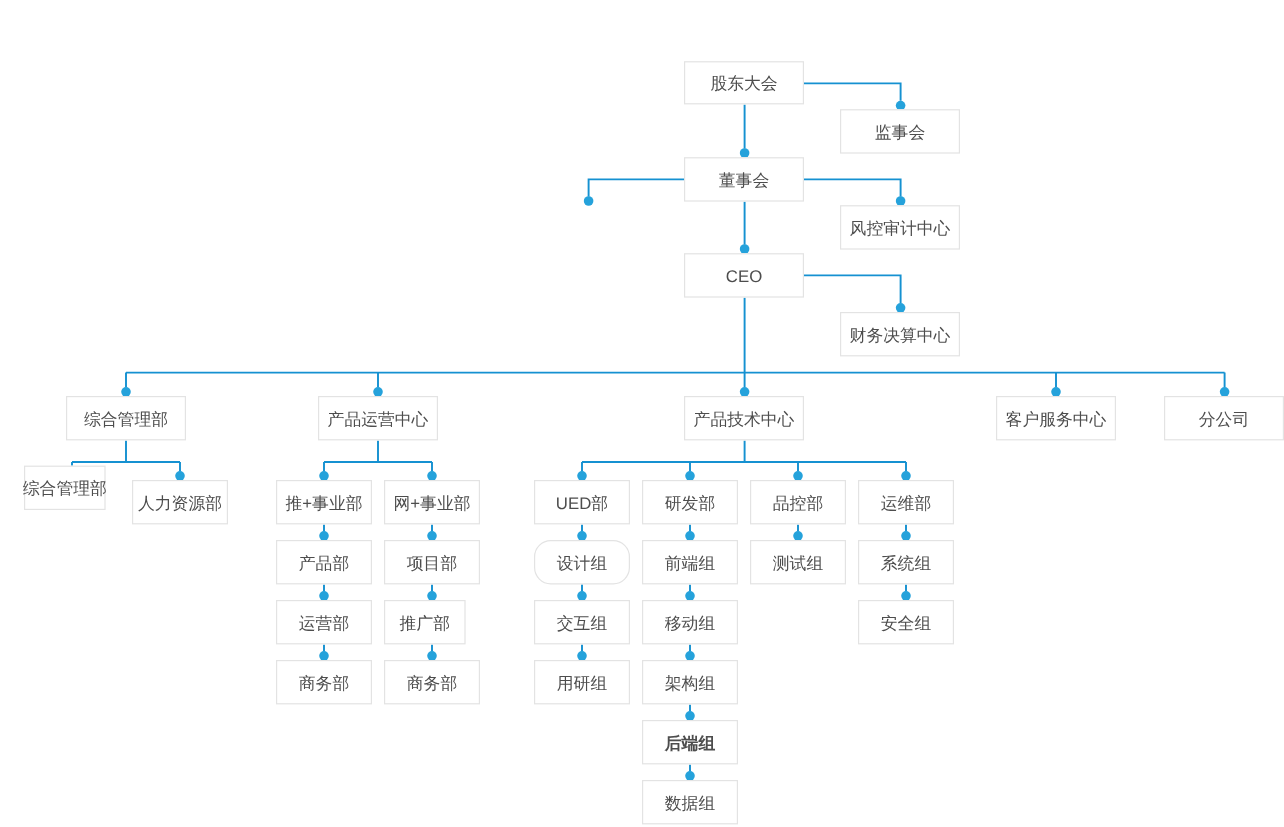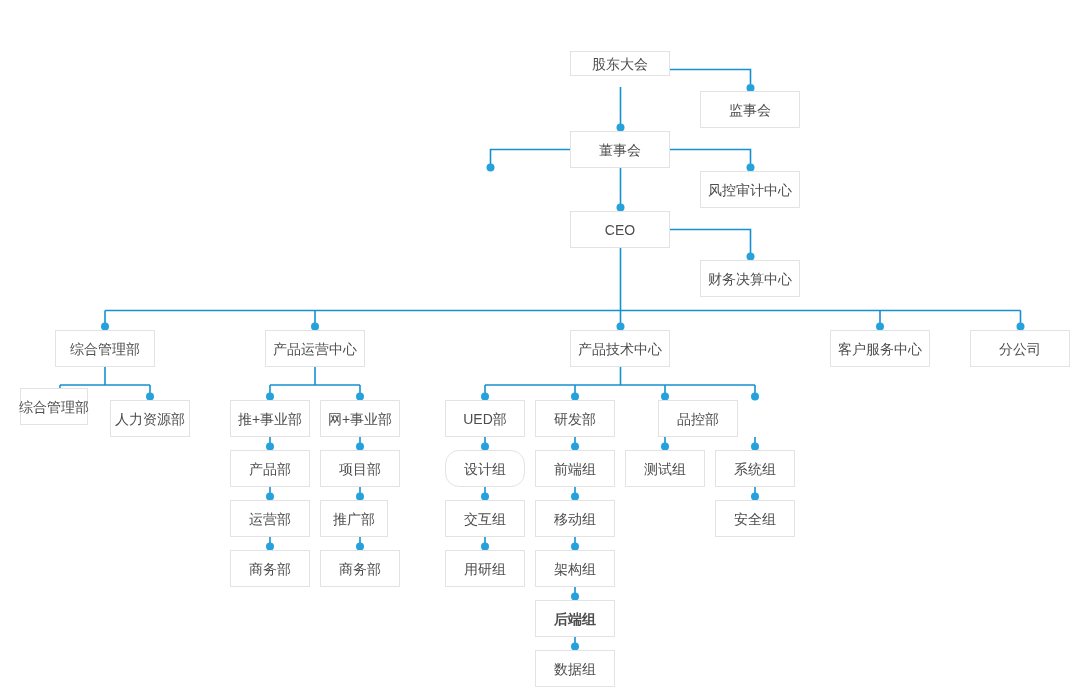--- a/index.html
+++ b/index.html
@@ -106,21 +106,21 @@
     <circle class="dot" cx="575" cy="496.5" r="4"></circle>
     <circle class="dot" cx="755" cy="496.5" r="4"></circle>
     <circle class="dot" cx="270" cy="546.5" r="4"></circle>
     <circle class="dot" cx="360" cy="546.5" r="4"></circle>
     <circle class="dot" cx="485" cy="546.5" r="4"></circle>
     <circle class="dot" cx="575" cy="546.5" r="4"></circle>
     <circle class="dot" cx="575" cy="596.5" r="4"></circle>
     <circle class="dot" cx="575" cy="646.5" r="4"></circle>
   </svg>
 
-  <div class="node" style="left:570px; top:51px;  width:100px; height:25px;">股东大会</div>
+  <div class="node" style="left:570px; top:51px;  width:100px; height:36px;">股东大会</div>
   <div class="node" style="left:700px; top:91px;  width:100px; height:37px;">监事会</div>
   <div class="node" style="left:570px; top:131px; width:100px; height:37px;">董事会</div>
   <div class="node" style="left:700px; top:171px; width:100px; height:37px;">风控审计中心</div>
   <div class="node" style="left:570px; top:211px; width:100px; height:37px;">CEO</div>
   <div class="node" style="left:700px; top:260px; width:100px; height:37px;">财务决算中心</div>
 
   <div class="node" style="left:55px;  top:330px; width:100px; height:37px;">综合管理部</div>
   <div class="node" style="left:265px; top:330px; width:100px; height:37px;">产品运营中心</div>
   <div class="node" style="left:570px; top:330px; width:100px; height:37px;">产品技术中心</div>
   <div class="node" style="left:830px; top:330px; width:100px; height:37px;">客户服务中心</div>
@@ -144,19 +144,20 @@
   <div class="node" style="left:445px; top:500px; width:80px; height:37px;">交互组</div>
   <div class="node" style="left:445px; top:550px; width:80px; height:37px;">用研组</div>
 
   <div class="node" style="left:535px; top:400px; width:80px; height:37px;">研发部</div>
   <div class="node" style="left:535px; top:450px; width:80px; height:37px;">前端组</div>
   <div class="node" style="left:535px; top:500px; width:80px; height:37px;">移动组</div>
   <div class="node" style="left:535px; top:550px; width:80px; height:37px;">架构组</div>
   <div class="node" style="left:535px; top:600px; width:80px; height:37px;font-weight:bold;">后端组</div>
   <div class="node" style="left:535px; top:650px; width:80px; height:37px;">数据组</div>
 
-  <div class="node" style="left:625px; top:400px; width:80px; height:37px;margin-left:33px;">品控部</div>
+  <div class="node" style="left:625px; top:400px; width:80px; height:37px;">品控部</div>
   <div class="node" style="left:625px; top:450px; width:80px; height:37px;">测试组</div>
 
+  <div class="node" style="left:715px; top:400px; width:80px; height:37px;">运维部</div>
   <div class="node" style="left:715px; top:450px; width:80px; height:37px;">系统组</div>
   <div class="node" style="left:715px; top:500px; width:80px; height:37px;">安全组</div>
 
 </div>
 
 </body></html>

